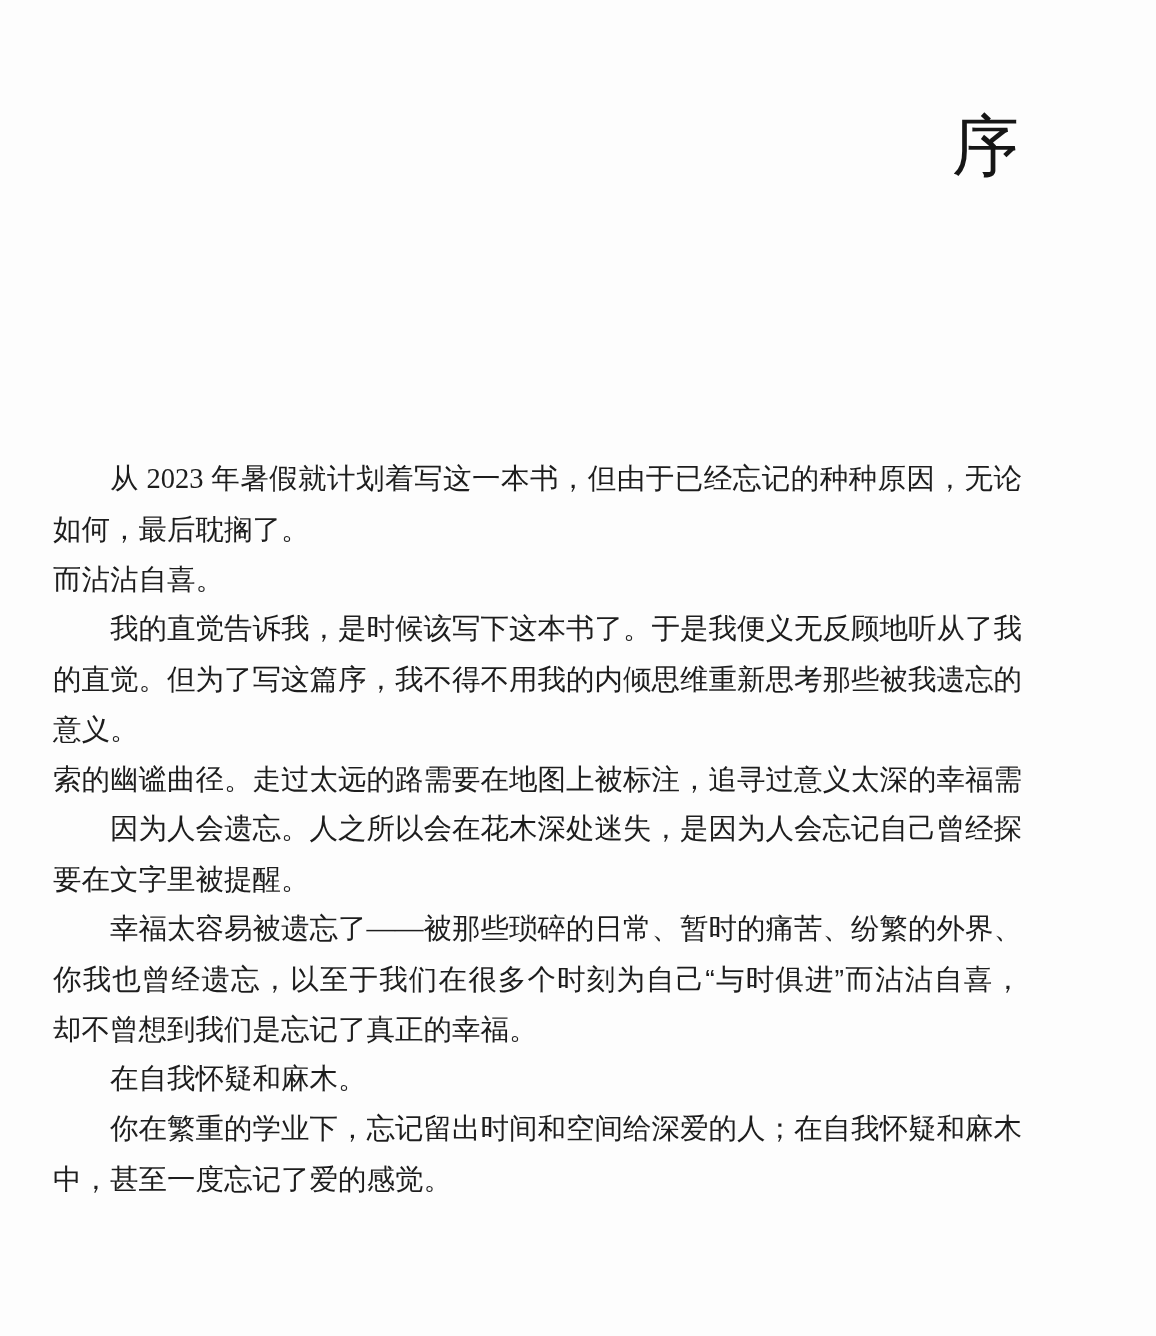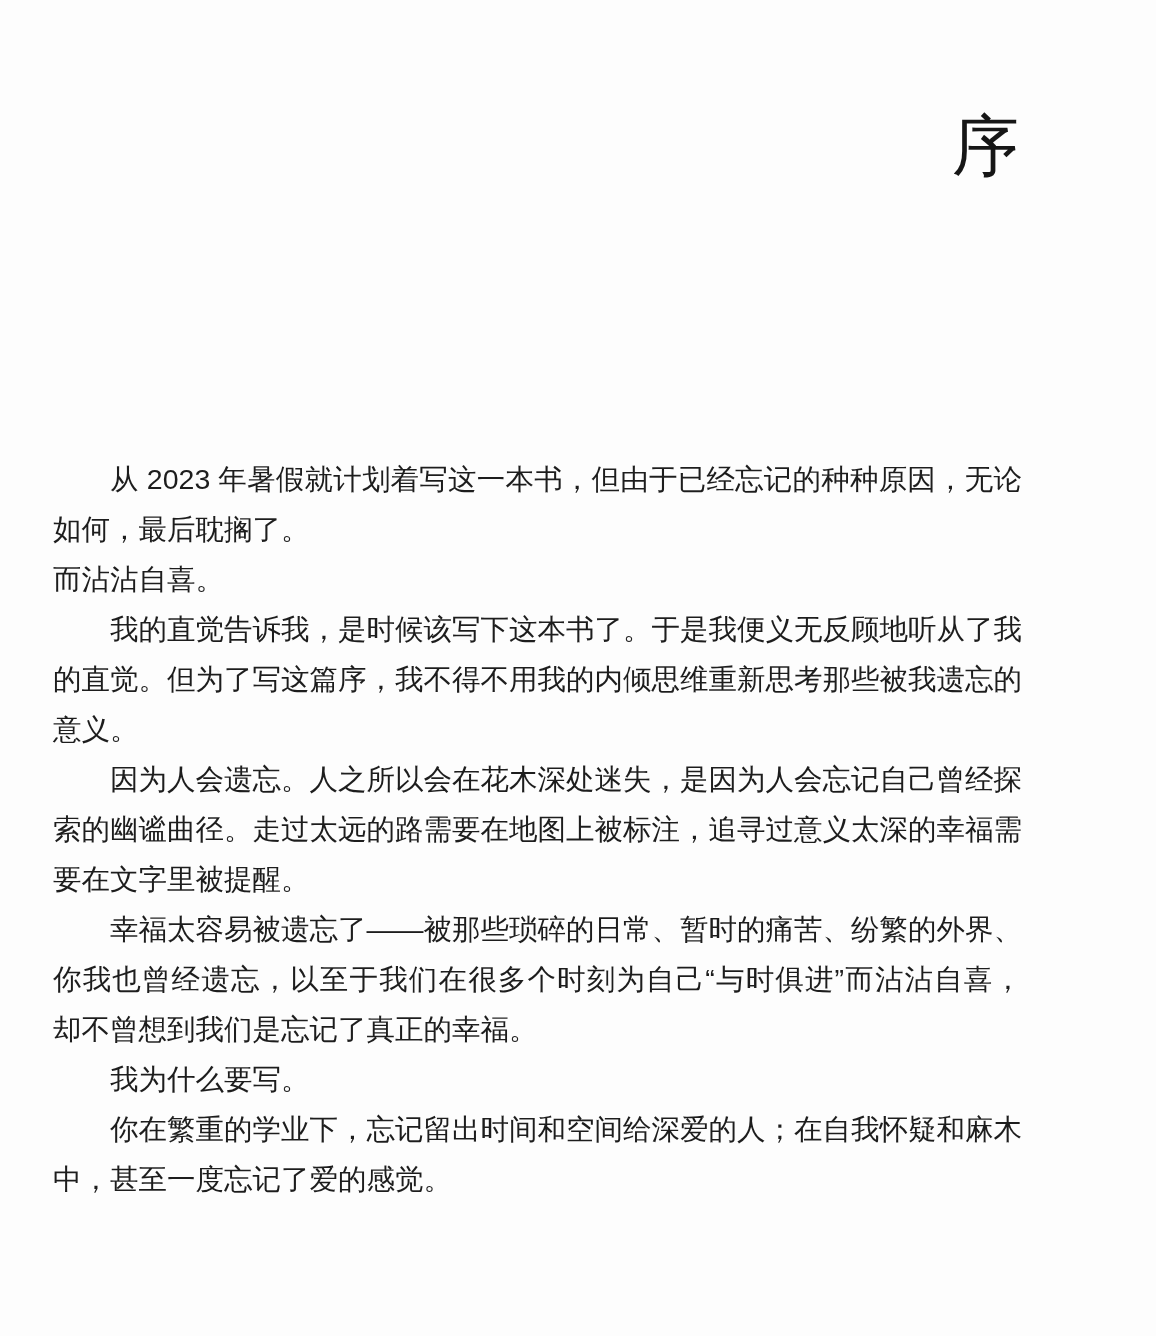--- a/index.html
+++ b/index.html
@@ -39,20 +39,21 @@
   .para {
     margin: 0;
     padding: 0;
   }
   .line {
     display: block;
     white-space: normal;
   }
   .first {
     text-indent: 2em;
+    font-family: Liberation Serif, serif;
   }
   .fill {
     text-align: justify;
     text-align-last: justify;
   }
 </style>
 </head>
 <body>
 
 <div class="page">
@@ -71,33 +72,33 @@
     </p>
 
     <p class="para">
       <span class="line first fill">我的直觉告诉我，是时候该写下这本书了。于是我便义无反顾地听从了我</span>
       <span class="line fill">的直觉。但为了写这篇序，我不得不用我的内倾思维重新思考那些被我遗忘的</span>
       <span class="line">意义。</span>
     </p>
 
 
     <p class="para">
+      <span class="line fill">索的幽谧曲径。走过太远的路需要在地图上被标注，追寻过意义太深的幸福需</span>
       <span class="line first fill">因为人会遗忘。人之所以会在花木深处迷失，是因为人会忘记自己曾经探</span>
-      <span class="line fill">索的幽谧曲径。走过太远的路需要在地图上被标注，追寻过意义太深的幸福需</span>
       <span class="line">要在文字里被提醒。</span>
     </p>
 
     <p class="para">
       <span class="line first fill">幸福太容易被遗忘了——被那些琐碎的日常、暂时的痛苦、纷繁的外界、</span>
       <span class="line fill">你我也曾经遗忘，以至于我们在很多个时刻为自己“与时俱进”而沾沾自喜，</span>
       <span class="line">却不曾想到我们是忘记了真正的幸福。</span>
     </p>
 
     <p class="para">
-      <span class="line first">我为什么要写。</span>
+      <span class="line first">在自我怀疑和麻木。</span>
     </p>
 
     <p class="para">
       <span class="line first fill">你在繁重的学业下，忘记留出时间和空间给深爱的人；在自我怀疑和麻木</span>
       <span class="line">中，甚至一度忘记了爱的感觉。</span>
     </p>
 
   </div>
 </div>
 

